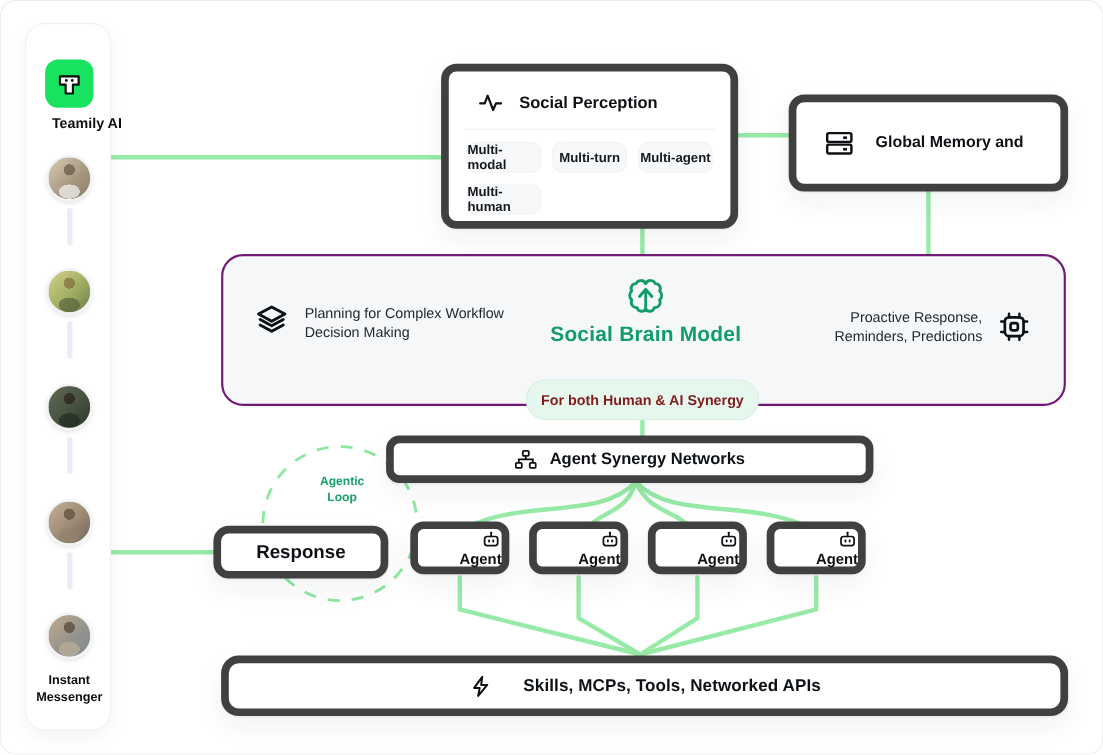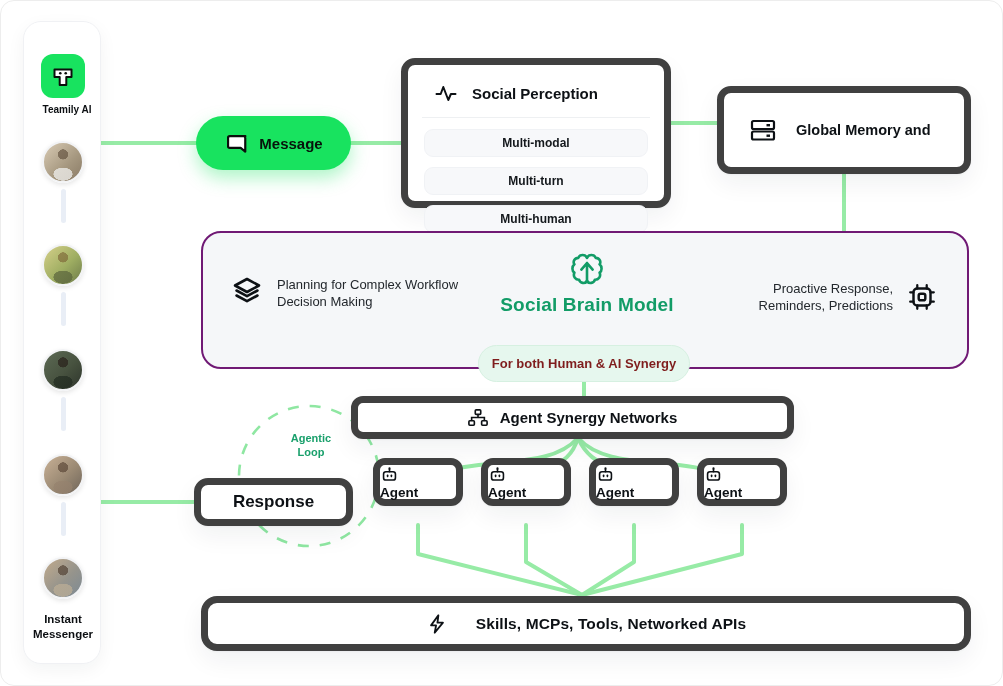--- a/index.html
+++ b/index.html
@@ -16,22 +16,22 @@
   
   .card { position:absolute; background:#ffffff; border:7px solid #404040; border-radius:14px;
           box-shadow:0 10px 24px rgba(25,35,45,.06), 0 1px 2px rgba(25,35,45,.04); z-index:2; }
 
   
   .sidebar { position:absolute; left:22px; top:20px; width:78px; height:643px; background:#fff;
              border:1px solid #f0f1f4; border-radius:18px; z-index:2;
              box-shadow:0 6px 18px rgba(25,35,45,.05); }
   .logo { position:absolute; left:17px; top:32px; width:44px; height:44px; background:#18E35F;
           border-radius:12px; display:flex; align-items:center; justify-content:center; }
-  .app-name { position:absolute; left:4px; top:82px; width:78px; text-align:center;
-              font-size:10px; font-weight:700; color:#0c0f12; }
+  .app-name { position:absolute; left:16px; top:82px; width:78px; text-align:center;
+              font-size:13px; font-weight:700; color:#0c0f12; }
   .avatar { position:absolute; left:18px; width:42px; height:42px; border-radius:50%;
             border:2px solid #f2f3f5; box-shadow:0 2px 5px rgba(0,0,0,.10); }
   .av1 { top:119px; background:radial-gradient(circle at 50% 30%, rgba(80,62,44,.55) 0 15%, rgba(0,0,0,0) 16%),
          radial-gradient(ellipse 62% 42% at 50% 82%, rgba(240,240,238,.75) 0 40%, rgba(0,0,0,0) 41%),
          linear-gradient(135deg,#d9cbb4,#a59ا0 60%,#8a7b66); }
   .av1 { background:radial-gradient(circle at 50% 30%, rgba(80,62,44,.55) 0 15%, rgba(0,0,0,0) 16%),
          radial-gradient(ellipse 62% 42% at 50% 82%, rgba(240,240,238,.75) 0 40%, rgba(0,0,0,0) 41%),
          linear-gradient(135deg,#d9cbb4,#a5977f 60%,#8a7b66); }
   .av2 { top:222px; background:radial-gradient(circle at 50% 30%, rgba(120,95,50,.6) 0 15%, rgba(0,0,0,0) 16%),
          radial-gradient(ellipse 62% 42% at 50% 82%, rgba(90,100,60,.7) 0 40%, rgba(0,0,0,0) 41%),
@@ -55,21 +55,21 @@
   .message-btn { position:absolute; left:195px; top:115px; width:155px; height:54px; border-radius:27px;
                  background:#18E35F; display:flex; align-items:center; justify-content:center; gap:10px;
                  z-index:3; box-shadow:0 8px 18px rgba(24,227,95,.35); cursor:pointer; }
   .message-btn .label { font-size:15px; font-weight:700; color:#07130b; }
 
   
   .sp-card { left:400px; top:57px; width:270px; height:150px; }
   .sp-head { display:flex; align-items:center; gap:14px; padding:16px 0 0 26px; }
   .sp-title { font-size:15px; font-weight:700; color:#0d1115; }
   .sp-div { margin:12px 14px 0 14px; border-top:1px solid #eef0f2; }
-  .sp-tags { display:grid; grid-template-columns:1fr; gap:10px; padding:11px 16px 0 16px; }
+  .sp-tags { display:grid; grid-template-columns:1fr 1fr 1fr; gap:10px; padding:11px 16px 0 16px; }
   .tag { height:28px; background:#f7f8fa; border:1px solid #f0f2f5; border-radius:9px;
          display:flex; align-items:center; justify-content:center; font-size:12px; font-weight:600; color:#14181c; }
 
   
   .gm-card { left:716px; top:85px; width:254px; height:88px; display:flex; align-items:center; gap:18px; padding-left:24px; }
   .gm-text { font-size:14.5px; font-weight:700; line-height:19px; color:#0d1115; }
   .gm-text span { display:block; }
 
   
   .brain-card { position:absolute; left:200px; top:230px; width:768px; height:138px; background:#f5f7f9;
@@ -93,21 +93,21 @@
   .asn-title { font-size:15px; font-weight:700; color:#0d1115; }
 
   
   .loop-label { position:absolute; left:268px; top:430px; width:84px; text-align:center; z-index:2;
                 font-size:11px; font-weight:800; line-height:14px; color:#1AA06C; }
   .loop-label span { display:block; }
 
   
   .response { left:193px; top:477px; width:159px; height:48px; display:flex; align-items:center;
               justify-content:center; font-size:17px; font-weight:700; color:#0d1115; }
-  .agent { top:457px; width:90px; height:48px; display:flex; flex-direction:column; align-items:flex-start;
+  .agent { top:473px; width:90px; height:48px; display:flex; flex-direction:column; align-items:flex-end;
            justify-content:center; gap:1px; border-radius:12px; }
   .agent .a-label { font-size:13.5px; font-weight:700; color:#0d1115; }
   .ag1 { left:372px; } .ag2 { left:480px; } .ag3 { left:588px; } .ag4 { left:696px; }
 
   
   .skills-bar { left:200px; top:595px; width:770px; height:55px; border-radius:16px;
                 display:flex; align-items:center; justify-content:center; gap:28px; }
   .skills-title { font-size:15.5px; font-weight:700; color:#0d1115; letter-spacing:.1px; }
 
   .iconbox { display:flex; align-items:center; justify-content:center; }
@@ -152,44 +152,36 @@
     <div class="vline vl3"></div>
     <div class="avatar av4"></div>
     <div class="vline vl4"></div>
     <div class="avatar av5"></div>
     <div class="footer-label">
       <span>Instant</span>
       <span>Messenger</span>
     </div>
   </aside>
 
-  <div class="message-btn">
-    <span class="iconbox">
-      <svg width="25" height="25" viewBox="0 0 24 24">
-        <path d="M4.5 5 h15 a1.6 1.6 0 0 1 1.6 1.6 v8 a1.6 1.6 0 0 1 -1.6 1.6 h-10.5 l-4.4 3.6 v-13.2 a1.6 1.6 0 0 1 1.6 -1.6 z" transform="scale(-1,1) translate(-25,0)" fill="#ffffff" stroke="#0b0f0c" stroke-width="2.1" stroke-linejoin="round"></path>
-      </svg>
-    </span>
-    <span class="label">Message</span>
-  </div>
 
   <div class="card sp-card">
     <div class="sp-head">
       <span class="iconbox">
         <svg width="24" height="24" viewBox="0 0 24 24">
           <path d="M2.5 13 h4.2 l2.6 -7 l5 13 l2.6 -6 h4.6" fill="none" stroke="#0d1115" stroke-width="2" stroke-linecap="round" stroke-linejoin="round"></path>
         </svg>
       </span>
       <span class="sp-title">Social Perception</span>
     </div>
     <div class="sp-div"></div>
     <div class="sp-tags">
       <div class="tag">Multi-modal</div>
       <div class="tag">Multi-turn</div>
+      <div class="tag">Multi-agent</div>
       <div class="tag">Multi-human</div>
-      <div class="tag">Multi-agent</div>
     </div>
   </div>
 
   <div class="card gm-card">
     <span class="iconbox">
       <svg width="30" height="30" viewBox="0 0 30 30">
         <rect x="4" y="6" width="22" height="8" rx="1.5" fill="none" stroke="#0d1115" stroke-width="2.2"></rect>
         <rect x="4" y="16.5" width="22" height="8" rx="1.5" fill="none" stroke="#0d1115" stroke-width="2.2"></rect>
         <rect x="18.5" y="9" width="3.5" height="2.4" fill="#0d1115"></rect>
         <rect x="18.5" y="19.5" width="3.5" height="2.4" fill="#0d1115"></rect>

